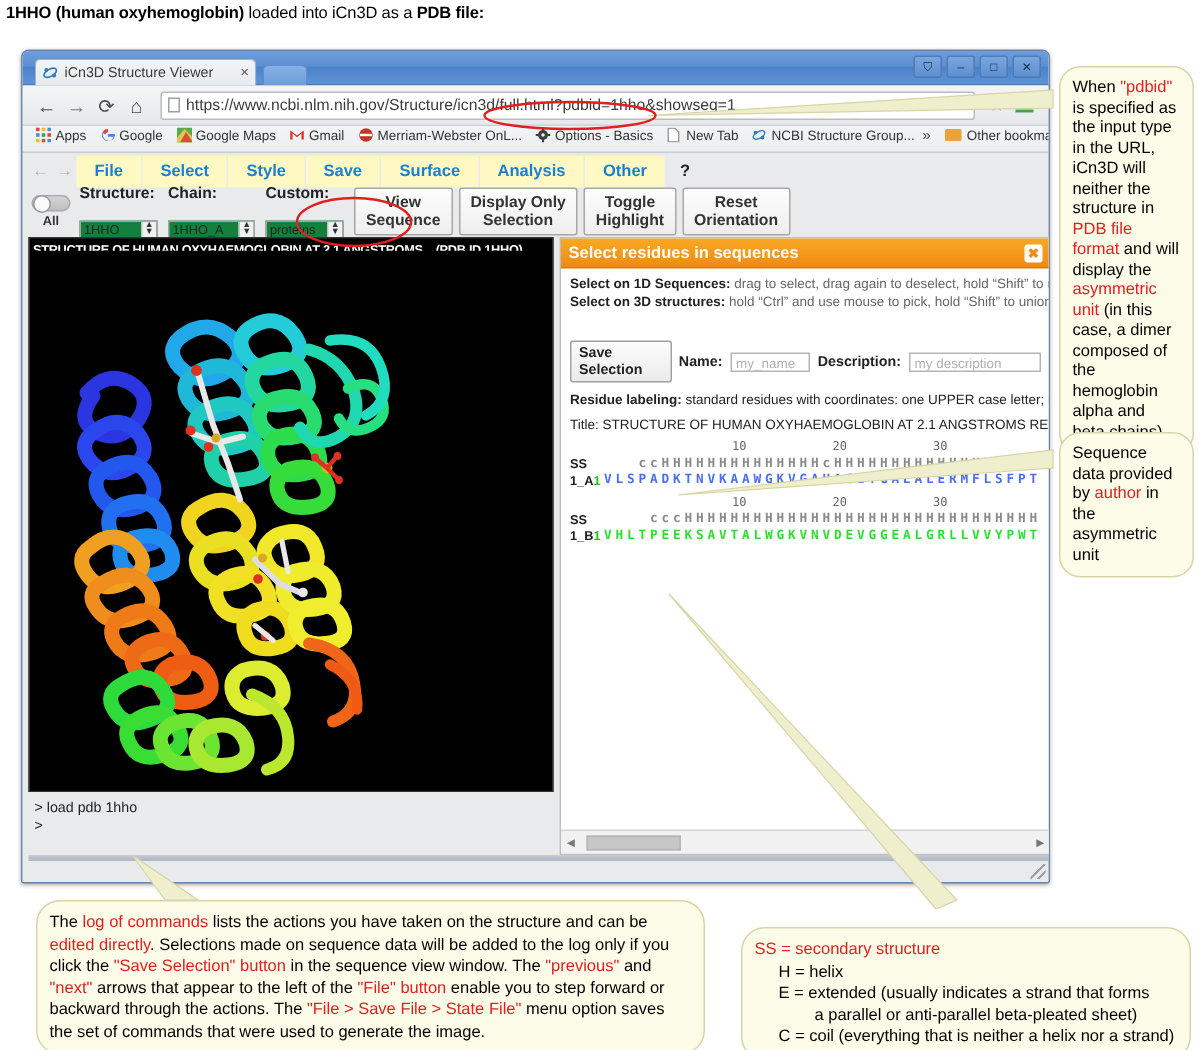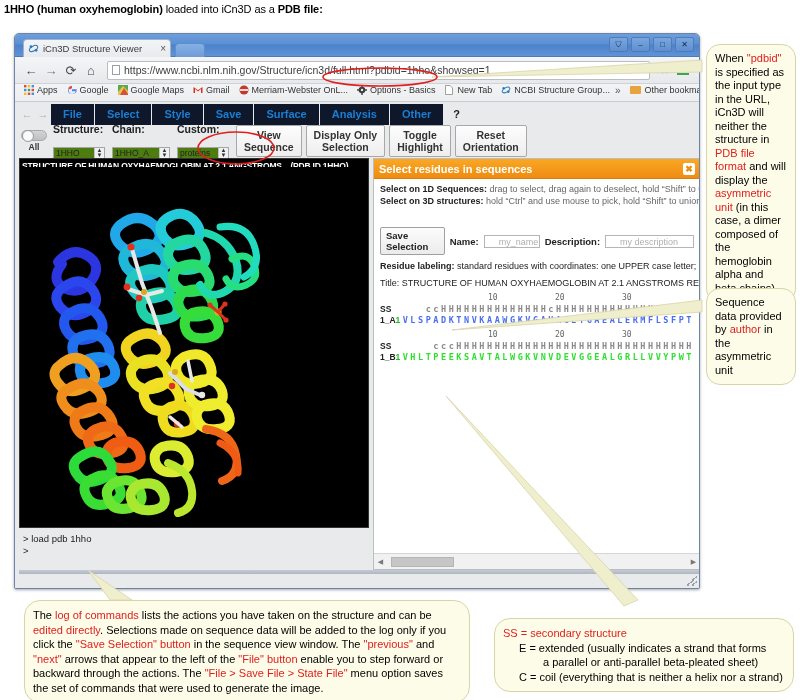--- a/index.html
+++ b/index.html
@@ -110,21 +110,21 @@
     position:absolute; left:0; top:68px; right:0; bottom:0;
     background:#e9eaec;
   }
   
   #menurow {
     position:absolute; left:0; top:0; right:0; height:24px;
     display:flex; align-items:center; padding-left:4px;
   }
   .arrowbtn { width:16px; text-align:center; color:#b0b0b0; font-size:11px; }
   .menubtn {
-    background:#0f172a; border:1px solid transparent;
+    background:#fef9c3; border:1px solid transparent;
     color:#1a7fd4; font-weight:bold; font-size:11px;
     padding:4px 11px; margin-right:1px; line-height:1;
   }
   #helpq { font-weight:bold; font-size:11px; padding:0 9px; color:#222; }
 
   
   #toolrow {
     position:absolute; left:0; top:24px; right:0; height:30px;
     display:flex; align-items:center; padding-left:4px; gap:4px;
   }
@@ -136,21 +136,21 @@
   }
   .toggleall .knob {
     position:absolute; left:0px; top:-1px; width:12px; height:12px;
     border-radius:50%; background:#fbfbfb; border:1px solid #9a9a9a;
   }
   .toggleall .tl { font-size:8.5px; font-weight:bold; color:#333; margin-top:1px; }
   .selgroup { display:flex; flex-direction:column; margin-right:3px; }
   .selgroup .lbl { font-size:10.5px; font-weight:bold; color:#222; line-height:12px; }
   .spin {
     display:flex; align-items:center; border:1px solid #a6a6a6;
-    background:#4d7c0f; height:13px; width:52px; margin-top:12px;
+    background:#15803d; height:13px; width:52px; margin-top:12px;
   }
   .spin .sv { font-size:8.5px; color:#222; padding-left:2px; flex:1 1 auto; white-space:nowrap; overflow:hidden; }
   .spin .sarrows {
     display:flex; flex-direction:column; align-items:center;
     border-left:1px solid #c3c3c3; width:10px; height:100%;
     justify-content:center; line-height:5px; font-size:6px; color:#333;
     background:#f0f0f0;
   }
   .spin.wide { width:58px; }
   .tbtn {
@@ -211,21 +211,21 @@
   .hintline .gray { color:#666; }
   #saverow { display:flex; align-items:center; gap:5px; margin-top:20px; }
   #savebtn {
     background:linear-gradient(to bottom,#fcfcfc,#ebebeb);
     border:1px solid #a0a0a0; border-radius:2px;
     font-size:9.5px; font-weight:bold; color:#222; padding:2px 5px;
   }
   .fieldlbl { font-size:9.5px; font-weight:bold; color:#222; }
   .txtin {
     border:1px solid #b5b5b5; background:#fff; height:13px;
-    font-size:9px; color:#b0b0b0; padding:0 14px; line-height:13px;
+    font-size:9px; color:#b0b0b0; padding:0 3px; line-height:13px;
     white-space:nowrap; overflow:hidden;
   }
   #nameIn { width:63px; }
   #descIn { width:105px; }
   .noteline { font-size:9px; color:#222; margin-top:6px; white-space:nowrap; }
   .noteline b { font-weight:bold; }
   #titleline { font-size:9px; color:#222; margin-top:7px; white-space:nowrap; }
 
   
   .seqblock { margin-top:5px; font-family:"DejaVu Sans Mono", monospace; }
@@ -630,16 +630,17 @@
 <div class="callout" id="cal2">
   <span>Sequence data provided by </span><span class="r">author</span><span> in the asymmetric unit</span>
 </div>
 
 <div class="callout" id="cal3">
   <span>The </span><span class="r">log of commands</span><span> lists the actions you have taken on the structure and can be </span><span class="r">edited directly</span><span>. Selections made on sequence data will be added to the log only if you click the </span><span class="r">"Save Selection" button</span><span> in the sequence view window. The </span><span class="r">"previous"</span><span> and </span><span class="r">"next"</span><span> arrows that appear to the left of the </span><span class="r">"File" button</span><span> enable you to step forward or backward through the actions. The </span><span class="r">"File &gt; Save File &gt; State File"</span><span> menu option saves the set of commands that were used to generate the image.</span>
 </div>
 
 <div class="callout" id="cal4">
   <div><span class="r">SS</span><span class="r"> = secondary structure</span></div>
+  <div class="ind1">H = helix</div>
   <div class="ind1">E = extended (usually indicates a strand that forms</div>
   <div class="ind2">a parallel or anti-parallel beta-pleated sheet)</div>
   <div class="ind1">C = coil (everything that is neither a helix nor a strand)</div>
 </div>
 
 </body></html>

